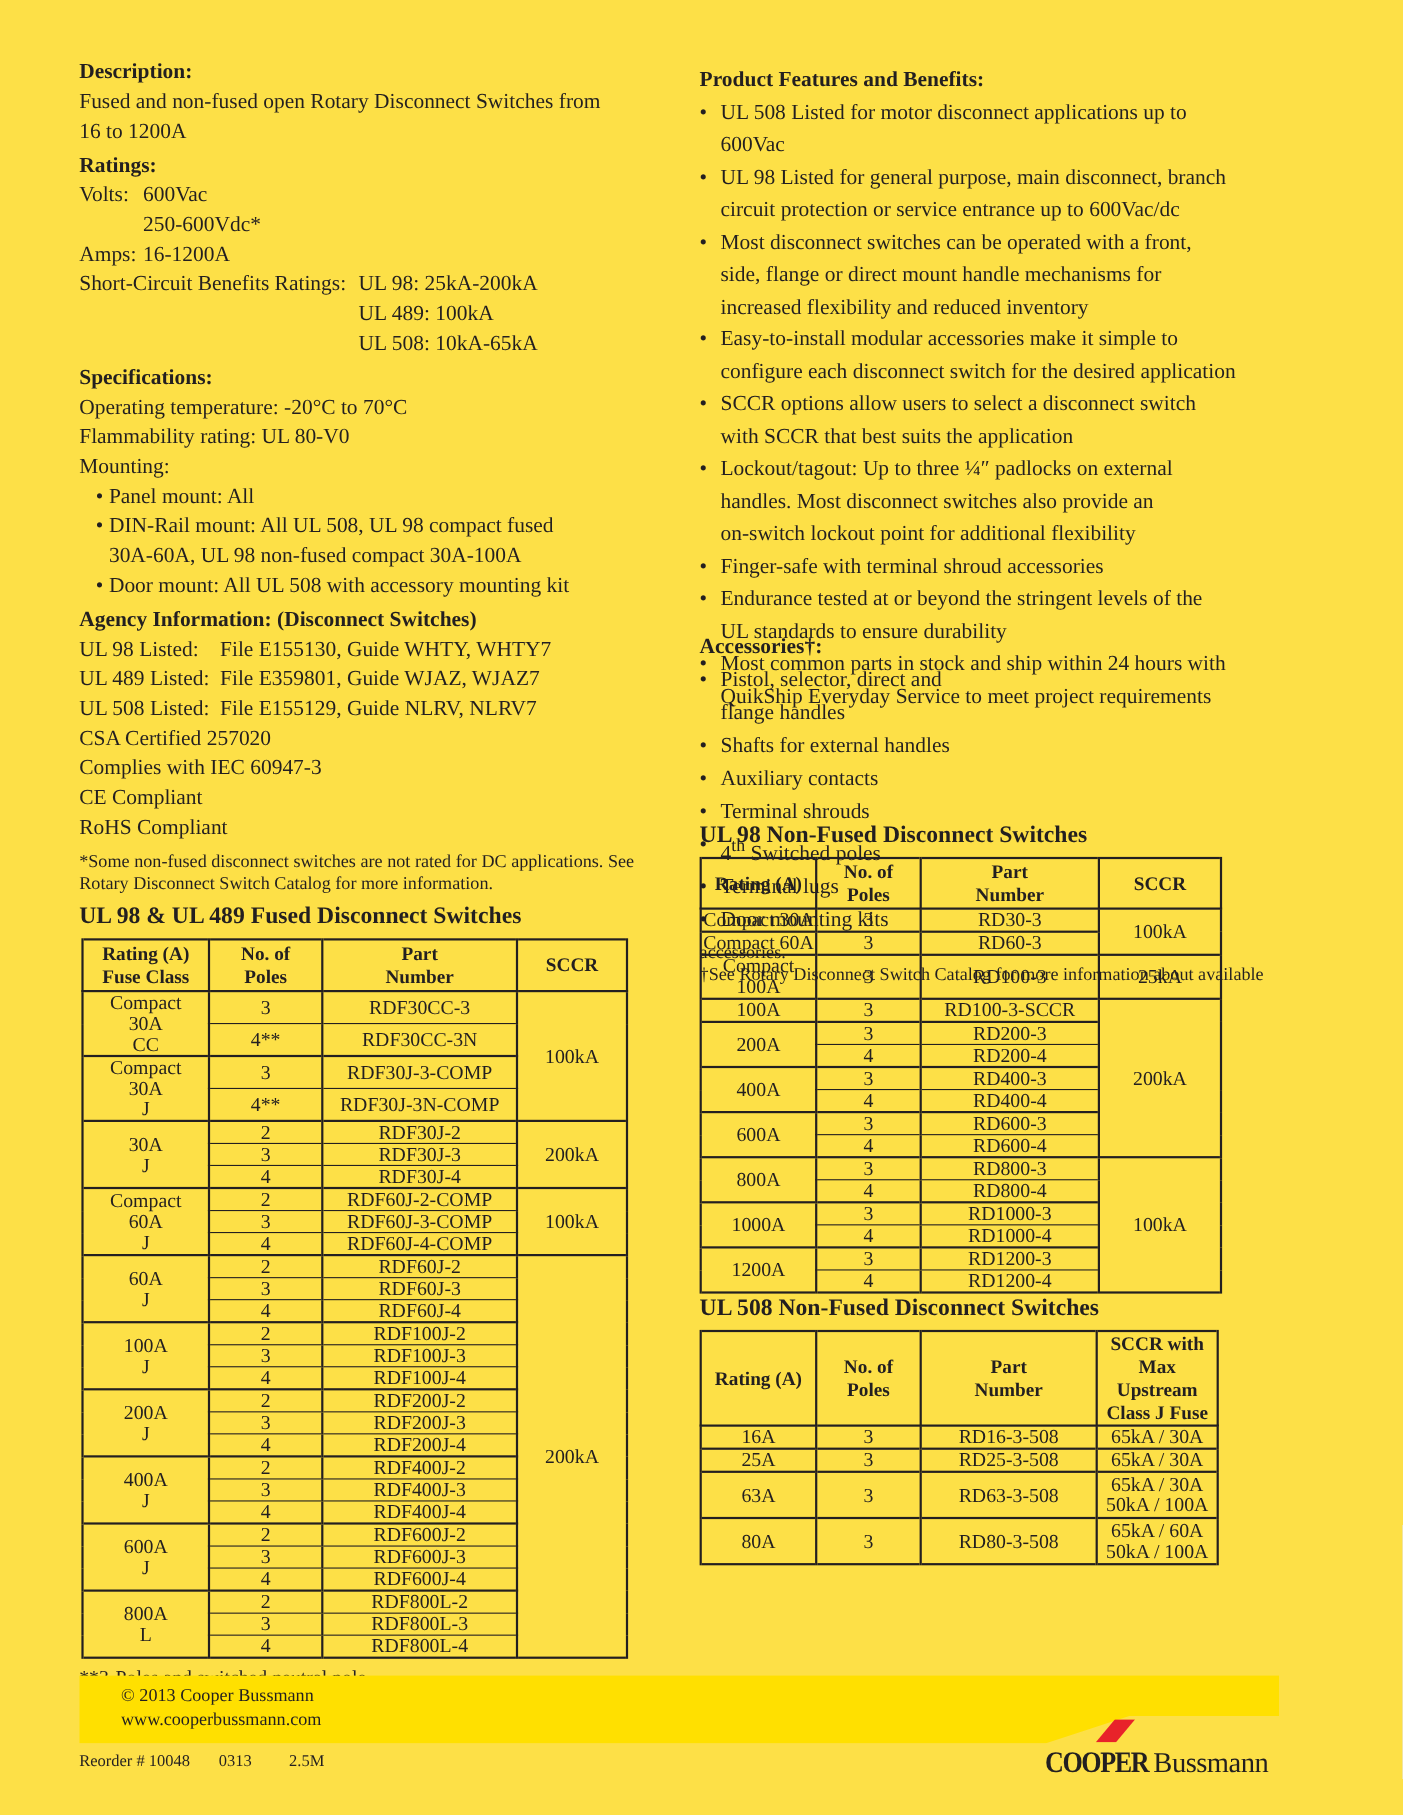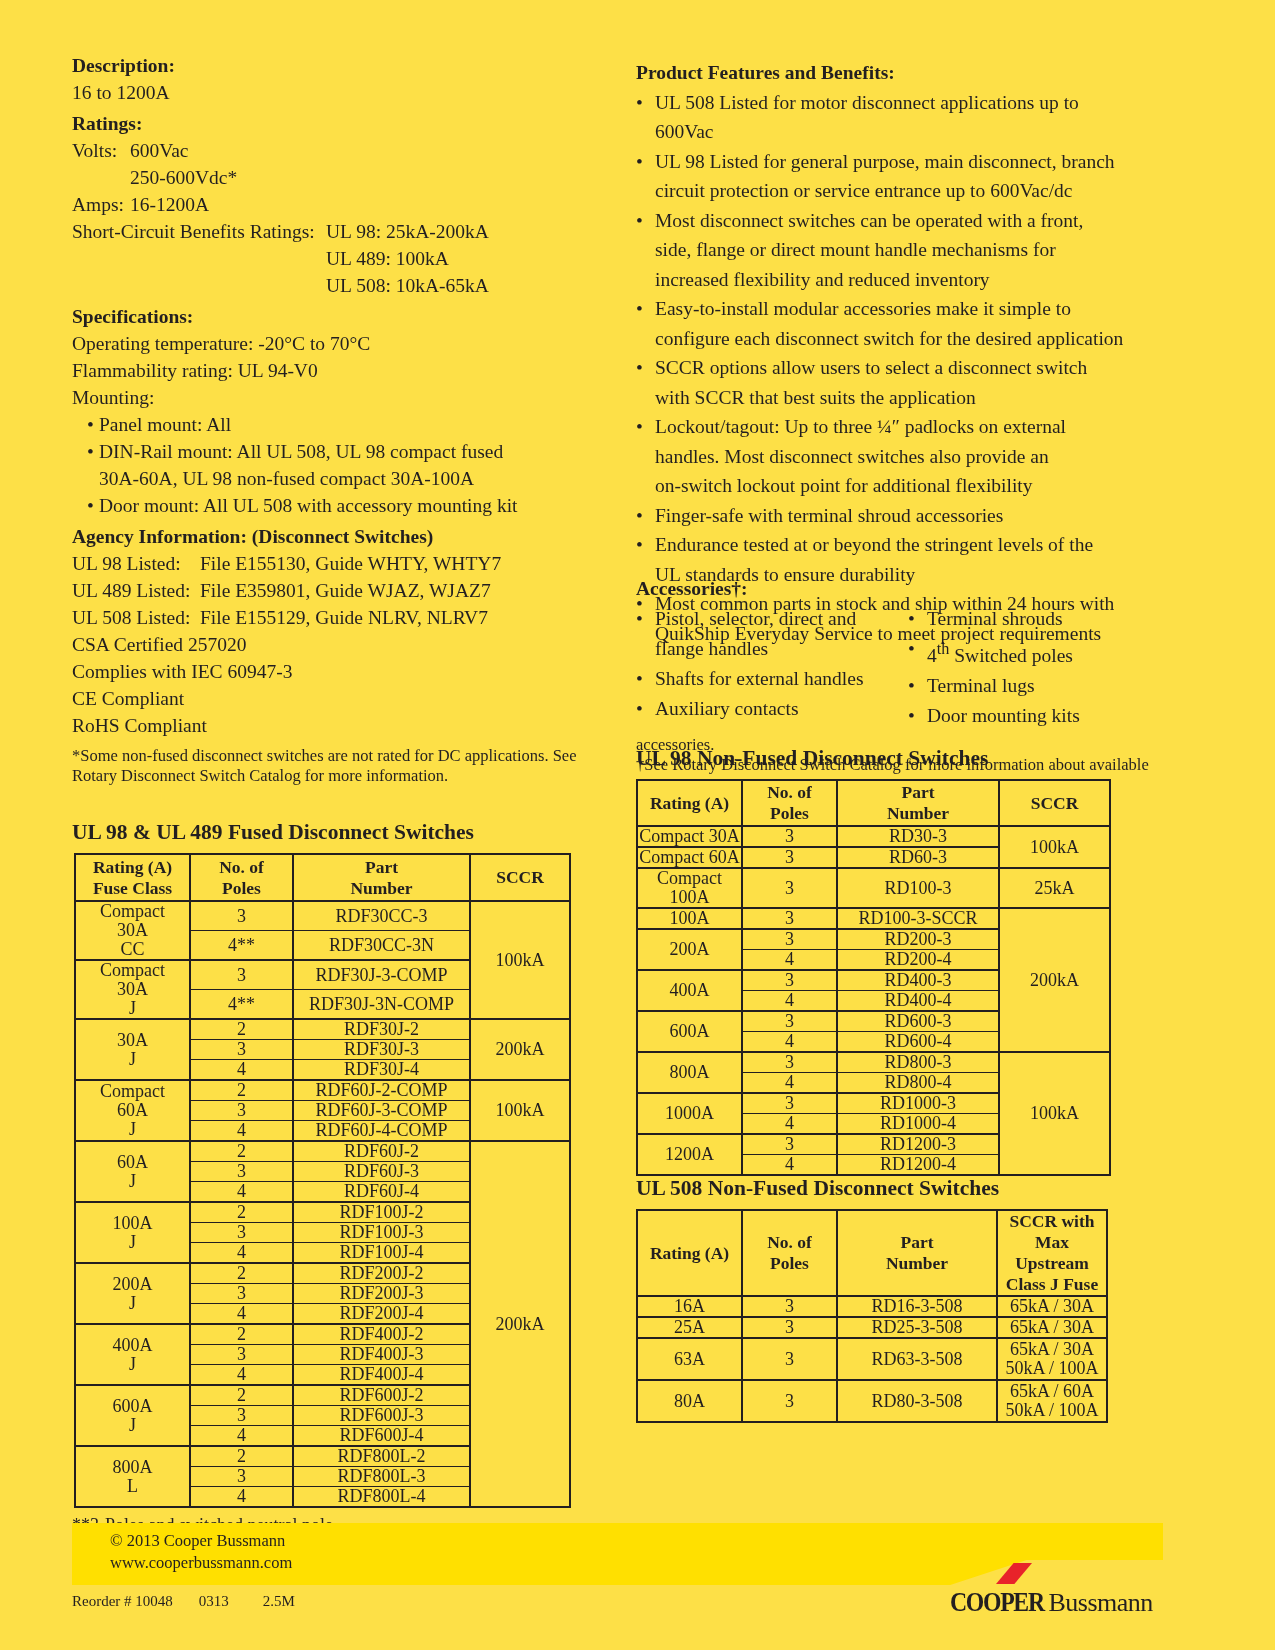--- a/index.html
+++ b/index.html
@@ -14,21 +14,21 @@
   .small{font-size:16.5px;line-height:20px;margin-top:7px;}
   
   #left-top{position:absolute;left:72px;top:52px;width:510px;}
   #right-top{position:absolute;left:636px;top:58px;width:490px;line-height:29.5px;}
   .blist{list-style:none;margin:0;padding:0;}
   .blist li{position:relative;padding-left:19px;}
   .blist li::before{content:"\2022";position:absolute;left:0;}
   .specs-list{margin-left:15px;}
   .specs-list li{padding-left:12px;}
   #accessories{position:absolute;left:636px;top:574px;width:490px;line-height:30px;}
-  .acc-cols{display:flex;}
+  .acc-cols{display:flex;flex-direction:column;}
   .acc-col1{width:272px;}
   
   .tbl-title{font-size:21.5px;font-weight:bold;line-height:24px;margin:0 0 9px 0;}
   #fused-sec{position:absolute;left:72px;top:820px;width:505px;}
   #fused-sec .tbl{margin-left:2px;}
   #ul98-sec{position:absolute;left:636px;top:746px;width:478px;}
   #ul508-sec{position:absolute;left:636px;top:1176px;width:478px;}
   .tbl{border-collapse:collapse;table-layout:fixed;border:2px solid #231f20;}
   .tbl th,.tbl td{border:2px solid #231f20;border-top-width:1px;border-bottom-width:1px;
       text-align:center;vertical-align:middle;padding:0;font-size:18px;line-height:19px;overflow:hidden;}
@@ -57,37 +57,38 @@
         clip-path:polygon(0 100%,49% 0,100% 0,51% 100%);}
 </style>
 </head>
 <body>
 
 <div class="page">
 
   <section id="left-top">
     <div class="h" style="margin-top:0">Description:</div>
     <div>
+        <div class="line">Fused and non-fused open Rotary Disconnect Switches from</div>
         <div class="line">16 to 1200A</div>
       </div>
 
     <div class="h">Ratings:</div>
     <div>
         <div class="line"><span class="lbl lw-s">Volts:</span><span>600Vac</span></div>
         <div class="line"><span class="lbl lw-s"></span><span>250-600Vdc*</span></div>
         <div class="line"><span class="lbl lw-s">Amps:</span><span>16-1200A</span></div>
         <div class="line"><span class="lbl lw-w">Short-Circuit Benefits Ratings:</span><span>UL 98: 25kA-200kA</span></div>
         <div class="line"><span class="lbl lw-w"></span><span>UL 489: 100kA</span></div>
         <div class="line"><span class="lbl lw-w"></span><span>UL 508: 10kA-65kA</span></div>
       </div>
 
     <div class="h">Specifications:</div>
     <div>
         <div class="line">Operating temperature: -20°C to 70°C</div>
-        <div class="line">Flammability rating: UL 94-V0</div>
+        <div class="line">Flammability rating: UL 80-V0</div>
         <div class="line">Mounting:</div>
       </div>
     <ul class="blist specs-list">
         <li>Panel mount: All</li>
         <li>DIN-Rail mount: All UL 508, UL 98 compact fused<br>30A-60A, UL 98 non-fused compact 30A-100A</li>
         <li>Door mount: All UL 508 with accessory mounting kit</li>
       </ul>
 
     <div class="h">Agency Information: (Disconnect Switches)</div>
     <div>

